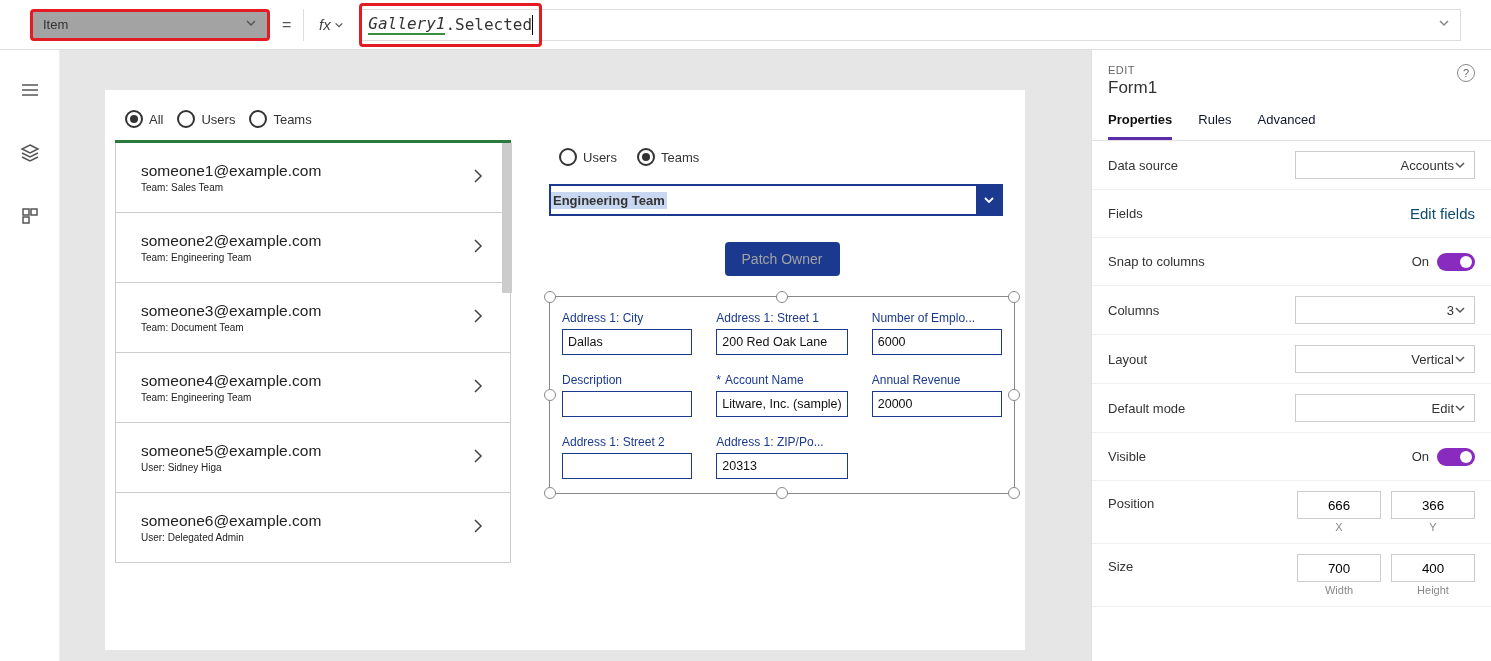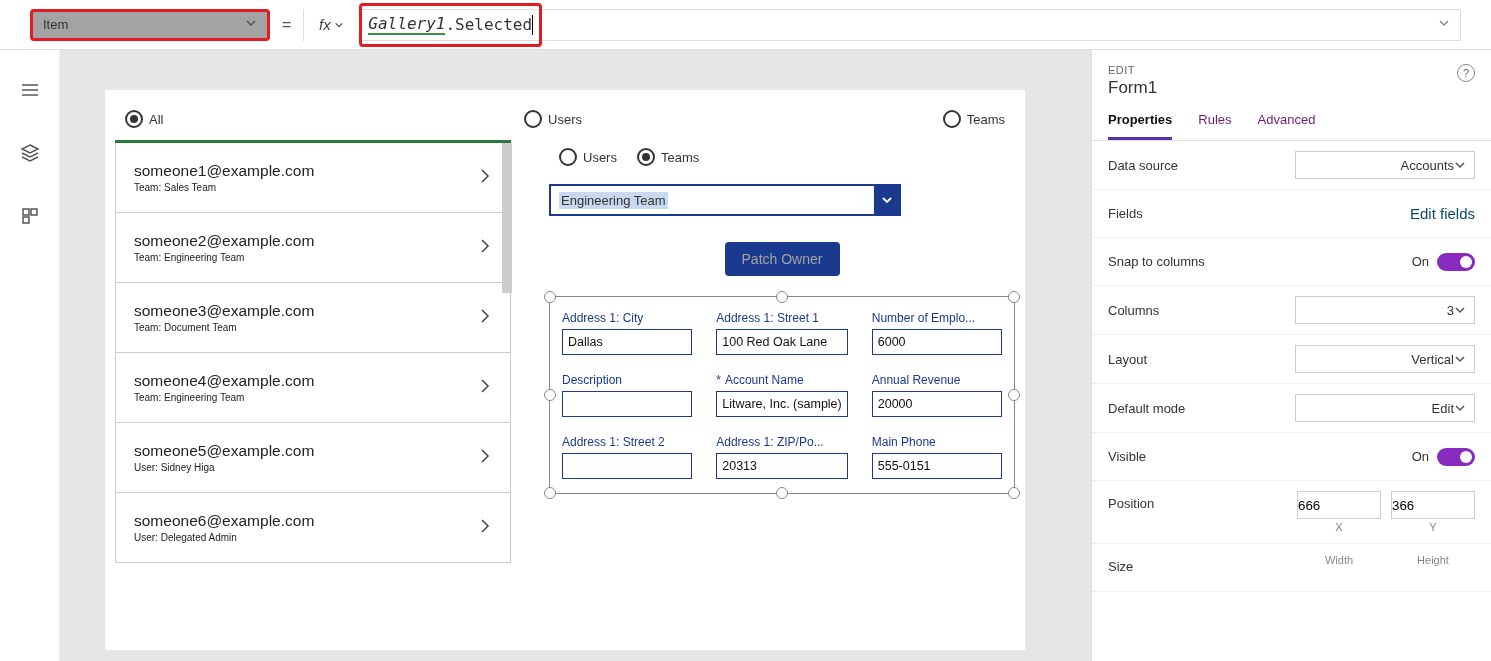--- a/index.html
+++ b/index.html
@@ -16,37 +16,37 @@
 .cursor-bar { border-right: 1px solid #000; height: 20px; }
 .f-chevron { margin-left: auto; margin-right: 10px; color: #888; }
 
 .main { display: flex; height: calc(100% - 50px); }
 .leftrail { width: 60px; border-right: 1px solid #eee; display: flex; flex-direction: column; align-items: center; padding-top: 30px; gap: 40px; }
 .leftrail svg { width: 20px; height: 20px; stroke: #555; fill: none; stroke-width: 1.5; }
 
 .canvas { flex: 1; background: #e6e6e6; position: relative; padding: 40px 30px 0 45px; }
 .app-preview { background: #fff; width: 920px; height: 560px; padding: 14px 10px; position: relative; }
 
-.rg { display: flex; align-items: center; gap: 14px; padding: 6px 10px 12px 10px; justify-content: space-between; }
+.rg { display: flex; align-items: center; gap: 14px; padding: 6px 10px 12px 10px; }
 .radio { display: flex; align-items: center; gap: 6px; }
 .rb { width: 18px; height: 18px; border: 2px solid #333; border-radius: 50%; display: inline-flex; align-items: center; justify-content: center; }
 .rb.sel::after { content: ""; width: 8px; height: 8px; border-radius: 50%; background: #333; }
 
 .gallery-wrap { display: flex; gap: 30px; }
 .gallery { width: 420px; border-top: 3px solid #2a7a3c; position: relative; }
-.gitem { border: 1px solid #ccc; border-top: none; height: 70px; display: flex; align-items: center; padding: 0 18px; justify-content: space-between; }
+.gitem { border: 1px solid #ccc; border-top: none; height: 70px; display: flex; align-items: center; padding: 0 25px; justify-content: space-between; }
 .gitem:first-child { border-top: 1px solid #ccc; }
 .git-text .mail { font-size: 15.5px; color: #222; }
 .git-text .sub { font-size: 10px; color: #222; margin-top: 2px; }
 .chev { color: #444; }
 .scrollbar { position: absolute; right: -1px; top: 0; width: 10px; height: 150px; background: #ccc; }
 
 .rightcol { flex: 1; padding: 8px 0 0 8px; }
 .rg2 { display: flex; gap: 20px; padding-left: 10px; }
-.combo { margin-top: 18px; width: 352px; height: 32px; border: 2px solid #1b3a8f; display: flex; align-items: center; justify-content: space-between; padding-left: 8px; }
+.combo { margin-top: 18px; width: 454px; height: 32px; border: 2px solid #1b3a8f; display: flex; align-items: center; justify-content: space-between; padding-left: 0; font-weight: bold; }
 .combo-sel { background: #c8d8f0; padding: 1px 2px; font-size: 13px; }
 .combo-btn { width: 26px; height: 32px; background: #1b3a8f; color:#fff; display:flex;align-items:center;justify-content:center; margin: -1px -1px -1px 0;}
 .patch-btn { margin: 26px auto 0 auto; width: 115px; height: 34px; background: #1b3a8f; color: #a3a3a3; border-radius: 4px; display: flex; align-items: center; justify-content: center; font-size: 14px; }
 
 .form-sel { border: 1px solid #888; margin-top: 20px; padding: 14px 12px 14px 12px; position: relative; width: 466px; }
 .handle { width: 12px; height: 12px; background: #fff; border:1px solid #888; border-radius: 50%; position: absolute; }
 .h-tl{top:-6px;left:-6px}.h-tm{top:-6px;left:50%;margin-left:-6px}.h-tr{top:-6px;right:-6px}
 .h-ml{top:50%;left:-6px;margin-top:-6px}.h-mr{top:50%;right:-6px;margin-top:-6px}
 .h-bl{bottom:-6px;left:-6px}.h-bm{bottom:-6px;left:50%;margin-left:-6px}.h-br{bottom:-6px;right:-6px}
 
@@ -54,28 +54,28 @@
 .ff-label { font-size: 12px; color: #1b3a8f; margin-bottom: 4px; white-space: nowrap; overflow: hidden; text-overflow: ellipsis; }
 .ff-input { border: 1.5px solid #1b3a8f; height: 26px; padding: 0 5px; font-size: 12.5px; color: #111; display:flex; align-items:center; overflow:hidden; white-space:nowrap; }
 .req { color: #1b3a8f; margin-right: 4px; }
 
 .props { width: 400px; border-left: 1px solid #e0e0e0; display: flex; flex-direction: column; font-size: 13px; color: #333; }
 .props-hdr { padding: 14px 16px 4px 16px; display: flex; justify-content: space-between; align-items: flex-start; }
 .props-hdr .edit { font-size: 11px; color: #666; letter-spacing: 0.5px; }
 .props-hdr .name { font-size: 17px; margin-top: 2px; }
 .help { width:18px;height:18px;border:1px solid #888;border-radius:50%;display:flex;align-items:center;justify-content:center;font-size:11px;color:#666; }
 .tabs { display: flex; gap: 26px; padding: 10px 16px 0 16px; border-bottom: 1px solid #e0e0e0; }
-.tab { padding-bottom: 10px; color: #701a75; }
+.tab { padding-bottom: 10px; color: #0f172a; }
 .tab.active { color: #111; border-bottom: 3px solid #5b2da8; font-weight: 600; }
 .prow { display: flex; align-items: center; justify-content: space-between; padding: 10px 16px; border-bottom: 1px solid #f0f0f0; min-height: 48px; }
 .sel-box { border: 1px solid #ccc; height: 28px; width: 180px; display:flex;align-items:center;justify-content:flex-end;padding:0 8px; }
 .toggle { width: 38px; height: 18px; border-radius: 10px; background: #8a2bbf; position: relative; }
 .toggle::after { content:""; width:12px;height:12px;background:#fff;border-radius:50%;position:absolute;top:3px;right:3px; }
 .tog-wrap { display:flex; align-items:center; gap:8px; }
-.num-in { border:1px solid #ccc; width:84px; height:28px; padding:0 0; }
+.num-in { border:1px solid #ccc; width:84px; height:28px; padding:0 0;text-align:center; }
 .num-pair { display:flex; flex-direction: column; align-items: flex-end; gap: 2px;}
 .num-pair-row { display:flex; gap: 10px; }
 .num-lbl { font-size:11px; color:#888; text-align:center; width:84px;}
 .link { color: #0c4a6e; font-size: 15px; text-align: center; }
 </style>
 </head>
 <body>
 
 <div class="topbar">
   <div class="prop-dd">
@@ -229,21 +229,21 @@
             <div class="handle h-bm"></div>
             <div class="handle h-br"></div>
 
             <div class="form-grid">
               <div>
                   <div class="ff-label">Address 1: City</div>
                   <div class="ff-input">Dallas</div>
                 </div>
               <div>
                   <div class="ff-label">Address 1: Street 1</div>
-                  <div class="ff-input">100 Red Oak Lane</div>
+                  <div class="ff-input">200 Red Oak Lane</div>
                 </div>
               <div>
                   <div class="ff-label">Number of Emplo...</div>
                   <div class="ff-input">6000</div>
                 </div>
               <div>
                   <div class="ff-label">Description</div>
                   <div class="ff-input"></div>
                 </div>
               <div>
@@ -254,24 +254,20 @@
                   <div class="ff-label">Annual Revenue</div>
                   <div class="ff-input">20000</div>
                 </div>
               <div>
                   <div class="ff-label">Address 1: Street 2</div>
                   <div class="ff-input"></div>
                 </div>
               <div>
                   <div class="ff-label">Address 1: ZIP/Po...</div>
                   <div class="ff-input">20313</div>
-                </div>
-              <div>
-                  <div class="ff-label">Main Phone</div>
-                  <div class="ff-input">555-0151</div>
                 </div>
             </div>
           </div>
         </div>
       </div>
     </div>
   </div>
 
   <div class="props">
     <div class="props-hdr">
@@ -351,19 +347,23 @@
         <div class="num-pair-row">
             <div class="num-lbl">X</div>
             <div class="num-lbl">Y</div>
           </div>
       </div>
     </div>
     <div class="prow" style="align-items:flex-start;">
         <span style="padding-top:5px;">Size</span>
       <div class="num-pair">
         <div class="num-pair-row">
+          <input class="num-in" value="700" style="">
+          <input class="num-in" value="400" style="">
+        </div>
+        <div class="num-pair-row">
             <div class="num-lbl">Width</div>
             <div class="num-lbl">Height</div>
           </div>
       </div>
     </div>
   </div>
 </div>
 
 </body></html>

